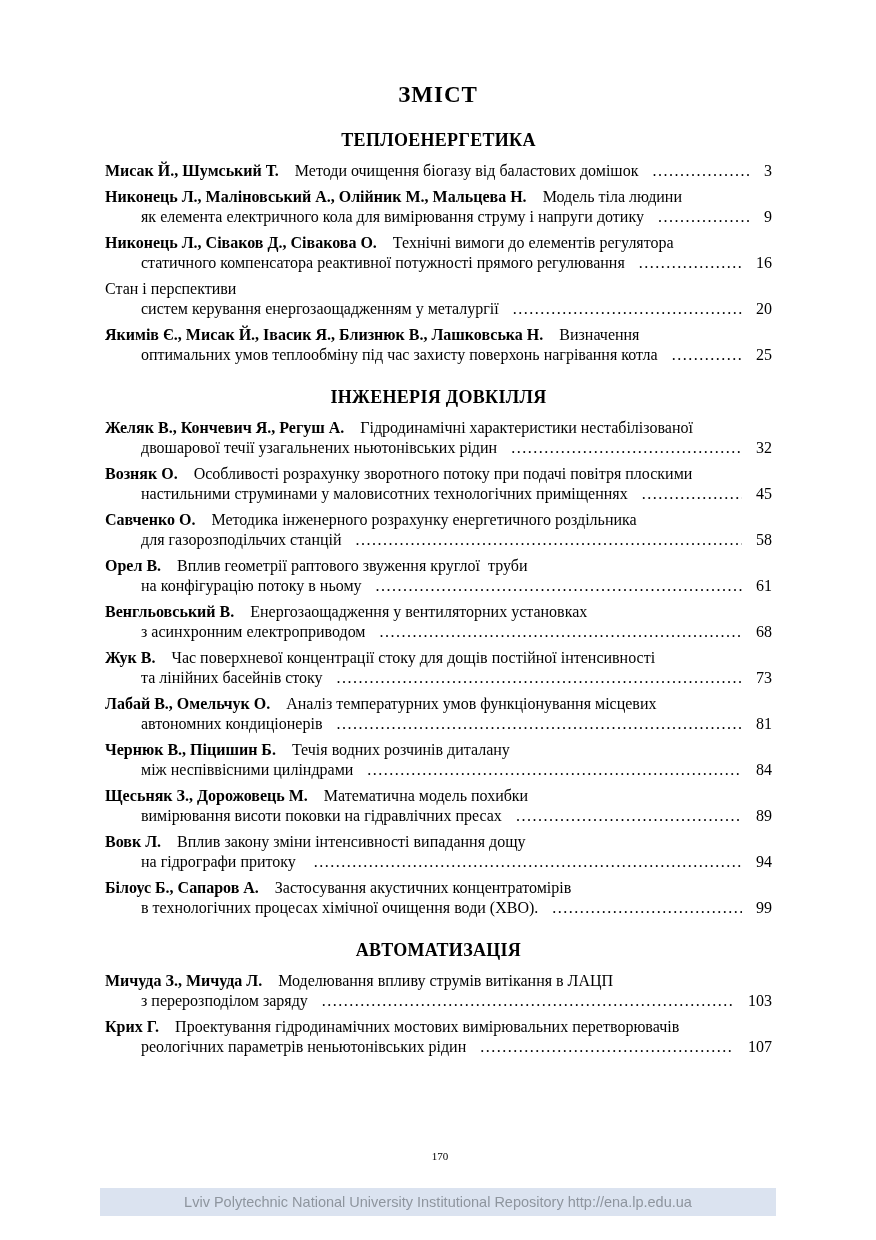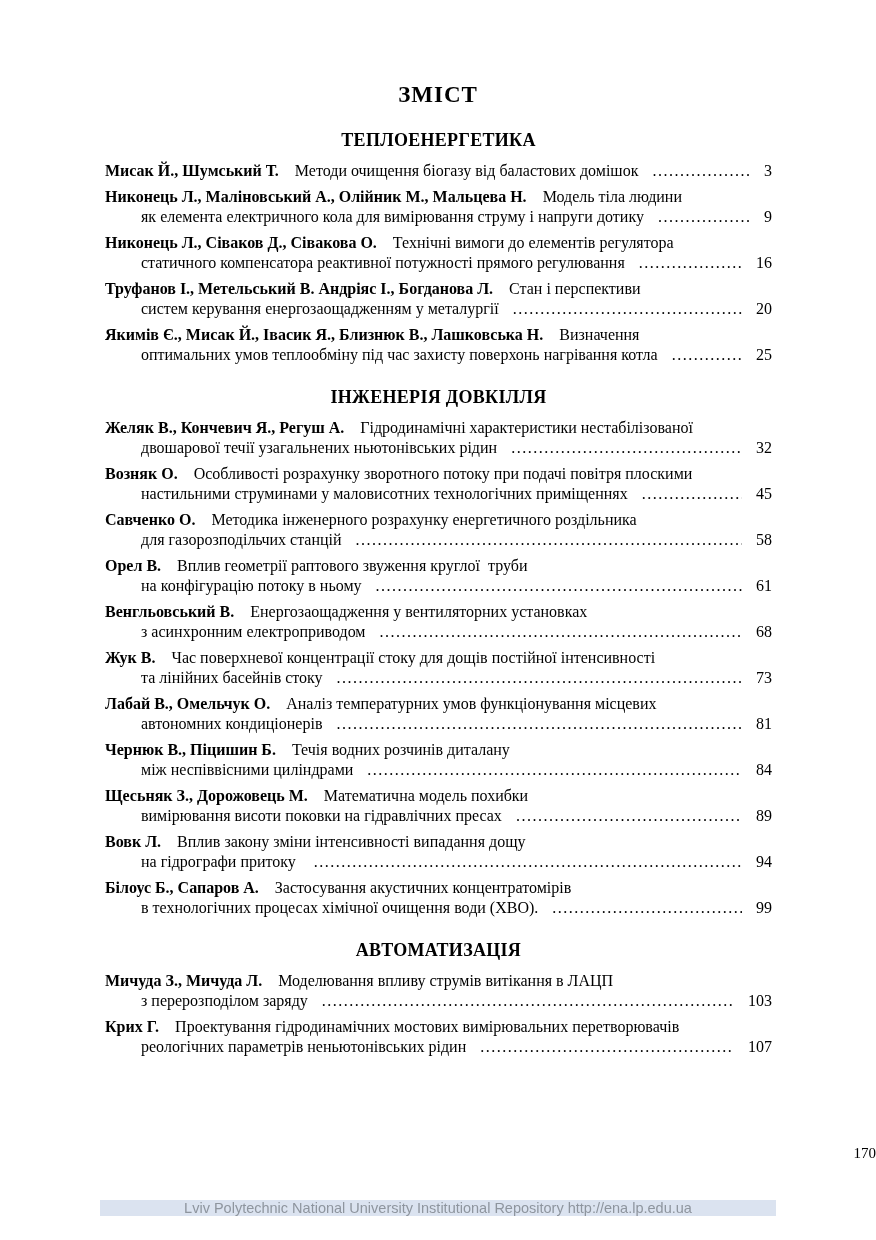--- a/index.html
+++ b/index.html
@@ -47,28 +47,28 @@
   }
   .dots::after {
     content: "........................................................................................................................................................................";
     letter-spacing: 1.5px;
   }
   .page-num { white-space: nowrap; }
   .pageno {
     position: absolute;
     left: 4px; right: 0;
     bottom: 78px;
-    text-align: right;
-    font-size: 15px;
+    text-align: center;
+    font-size: 11px;
   }
   .footer {
     position: absolute;
     left: 100px; right: 100px;
     bottom: 24px;
-    height: 16px;
+    height: 28px;
     background: var(--footer-bg, #dbe3f0);
     color: var(--footer-text, #8e959e);
     font-family: "Liberation Sans", sans-serif;
     font-size: 14.5px;
     display: flex;
     align-items: center;
     justify-content: center;
   }
 </style>
 </head>
@@ -103,21 +103,20 @@
           <span class="t">Технічні вимоги до елементів регулятора</span>
         </div>
         <div class="line cont">
           <span class="t">статичного компенсатора реактивної потужності прямого регулювання</span>
           <span class="dots"></span>
           <span class="page-num">16</span>
         </div>
       </div>
       <div class="entry">
         <div class="line">
-          <span class="authors">Труфанов І., Метельський В. Андріяс І., Богданова Л.</span>
           <span class="t">Стан і перспективи</span>
         </div>
         <div class="line cont">
           <span class="t">систем керування енергозаощадженням у металургії</span>
           <span class="dots"></span>
           <span class="page-num">20</span>
         </div>
       </div>
       <div class="entry">
         <div class="line">

